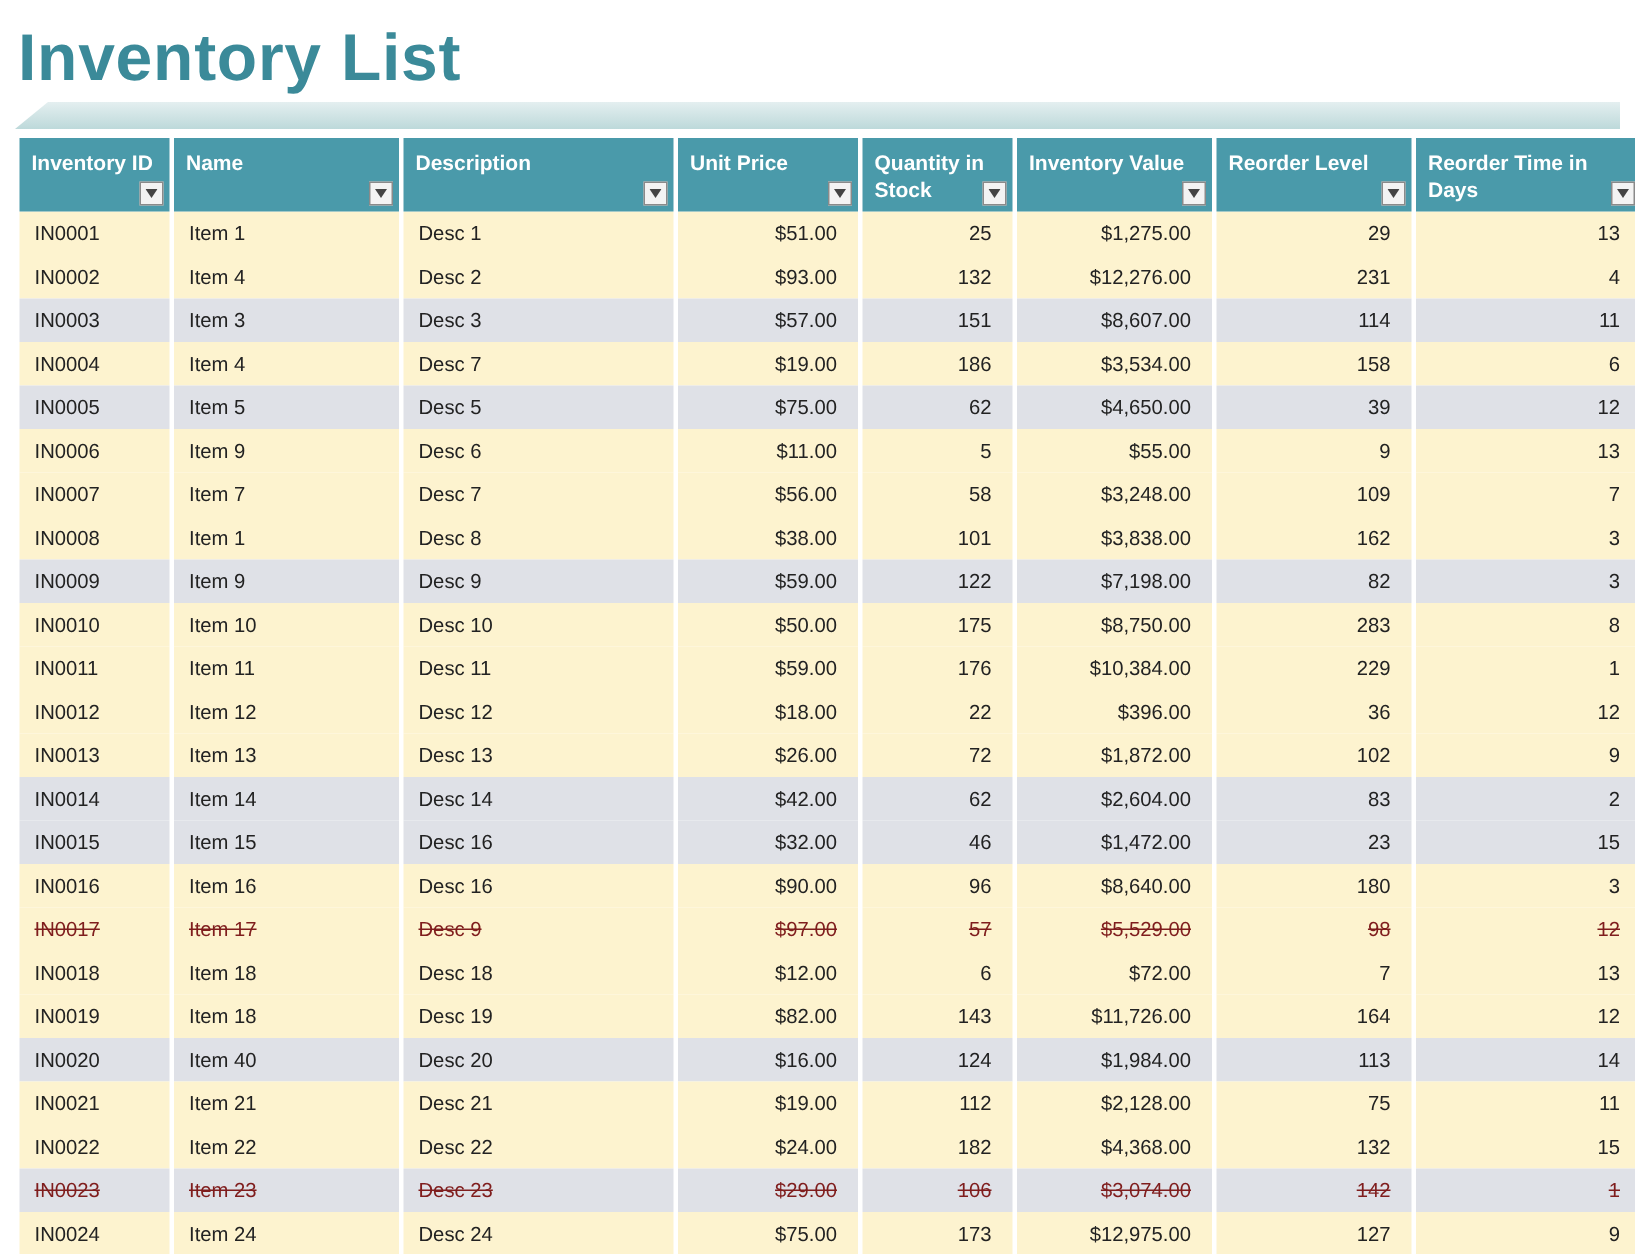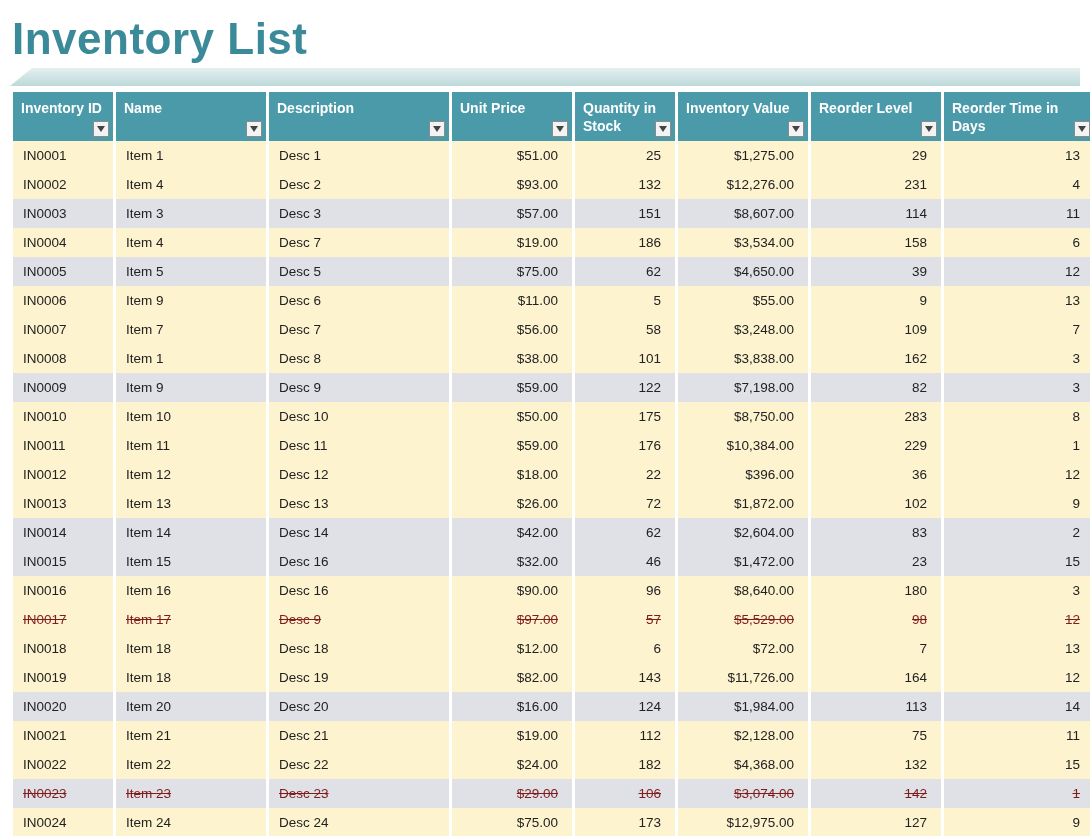--- a/index.html
+++ b/index.html
@@ -339,21 +339,21 @@
           <td class="">Item 18</td>
           <td class="">Desc 19</td>
           <td class="num">$82.00</td>
           <td class="num">143</td>
           <td class="num">$11,726.00</td>
           <td class="num">164</td>
           <td class="num">12</td>
         </tr>
         <tr class="row-plain">
           <td class=" id">IN0020</td>
-          <td class="">Item 20</td>
+          <td class="">Item 40</td>
           <td class="">Desc 20</td>
           <td class="num">$16.00</td>
           <td class="num">124</td>
           <td class="num">$1,984.00</td>
           <td class="num">113</td>
           <td class="num">14</td>
         </tr>
         <tr class="row-alt">
           <td class=" id">IN0021</td>
           <td class="">Item 21</td>

